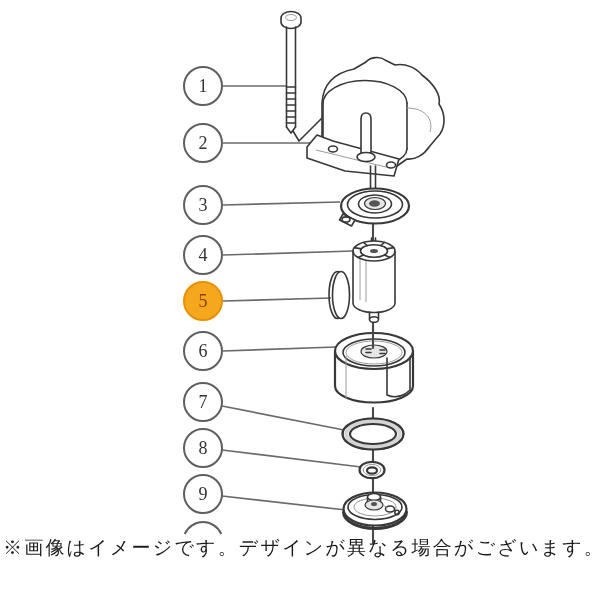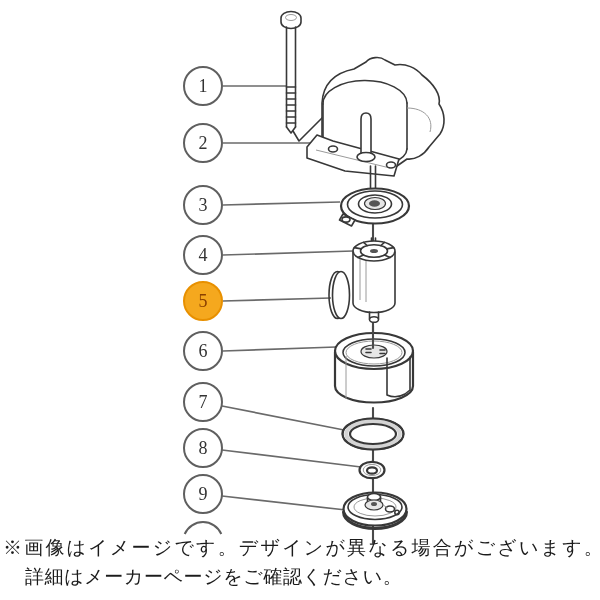--- a/index.html
+++ b/index.html
@@ -186,16 +186,15 @@
     </div>
   <div class="callout c8">
       <span>8</span>
     </div>
   <div class="callout c9">
       <span>9</span>
     </div>
 
   <div class="note">
     <div class="l1">※画像はイメージです。デザインが異なる場合がございます。</div>
-    <div class="l2">詳細はメーカーページをご確認ください。</div>
   </div>
 
 </div>
 
 </body></html>

